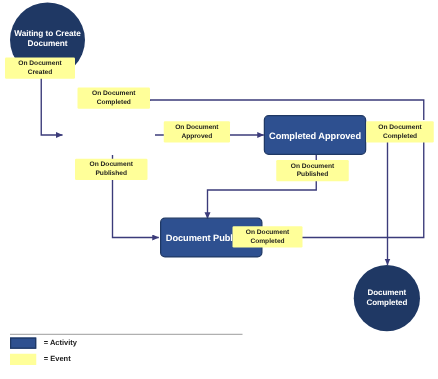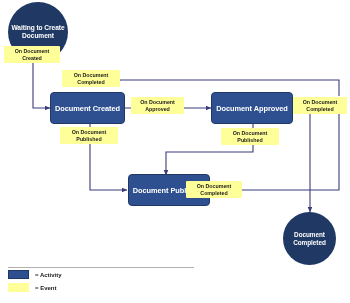--- a/index.html
+++ b/index.html
@@ -129,26 +129,23 @@
       <path d="M310,112 L310,212" marker-end="url(#arrow)"></path>
 
       <path d="M230,190 L339,190 L339,112"></path>
     </g>
   </svg>
 
   <div class="node-circle" style="left:8px; top:2px; width:60px; height:60px;">
     <span>Waiting to Create Document</span>
   </div>
 
-  <div class="node-box" style="left:50px; top:92px; width:75px; height:32px;">
-    <span>Document Created</span>
-  </div>
 
   <div class="node-box" style="left:211px; top:92px; width:82px; height:32px;">
-    <span>Document Approved</span>
+    <span>Completed Approved</span>
   </div>
 
   <div class="node-box" style="left:128px; top:174px; width:82px; height:32px;">
     <span>Document Published</span>
   </div>
 
   <div class="node-circle" style="left:283px; top:212px; width:53px; height:53px; font-size:6.4px;">
     <span>Document Completed</span>
   </div>
 

